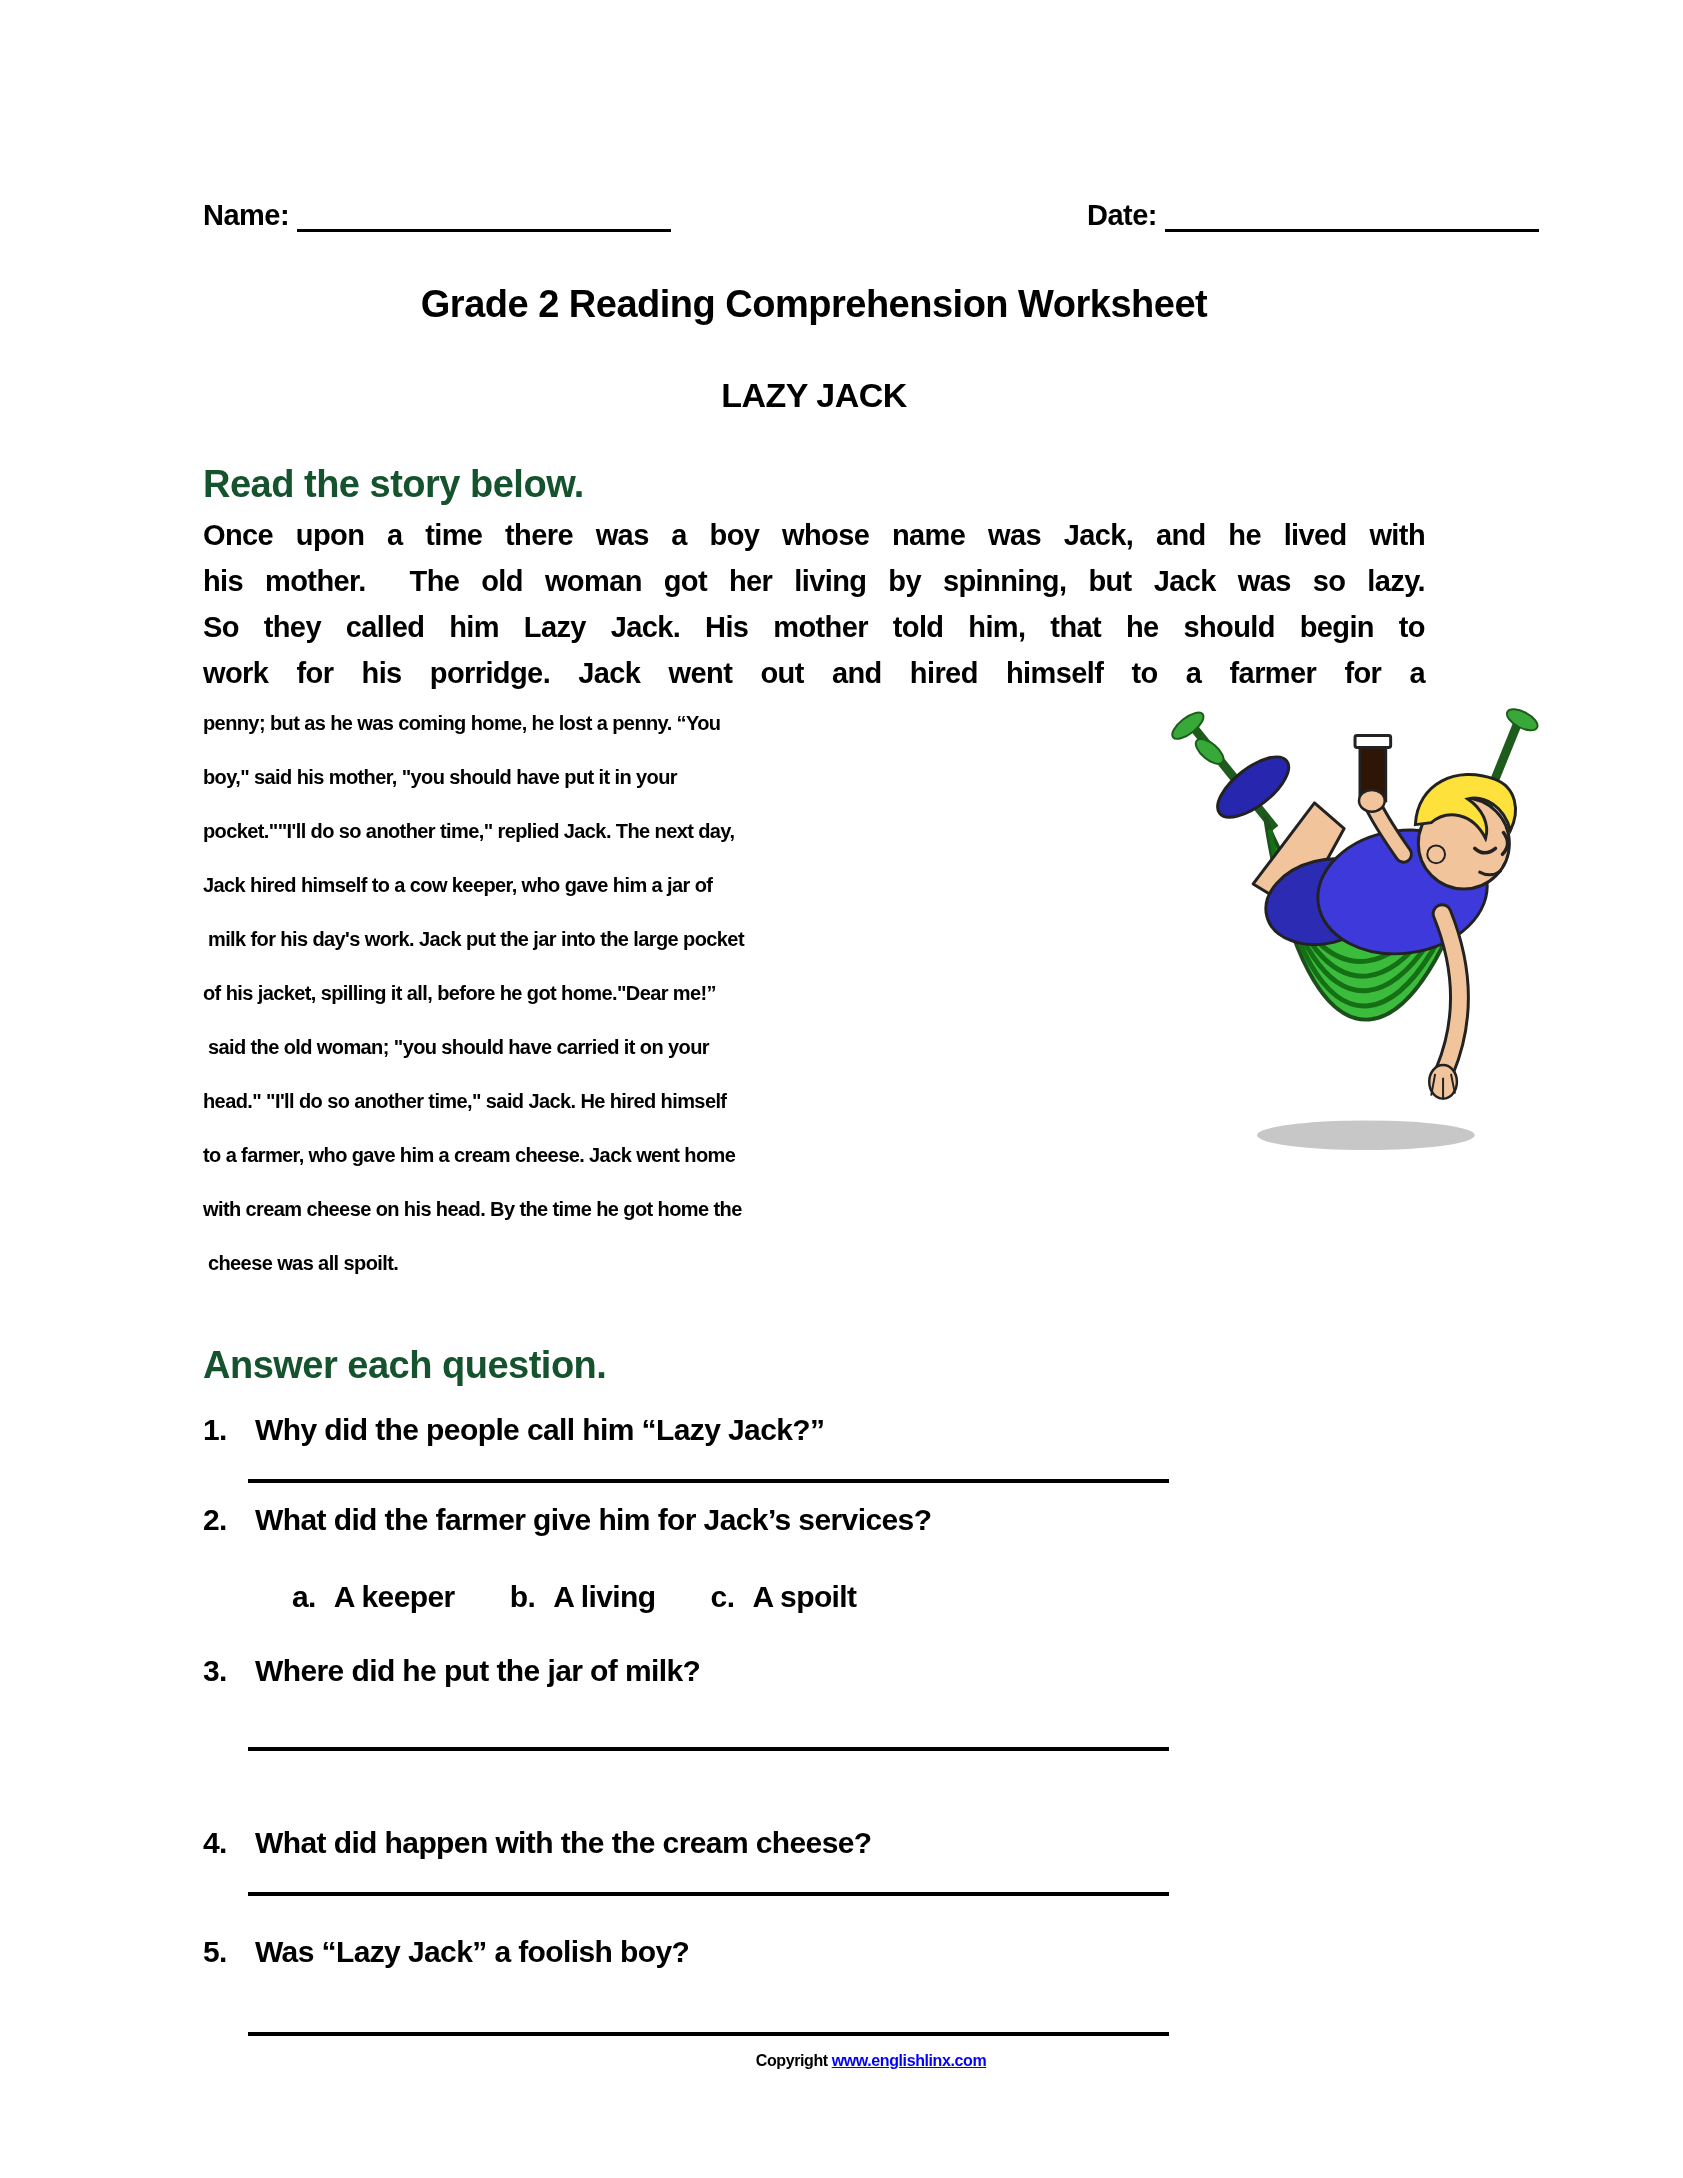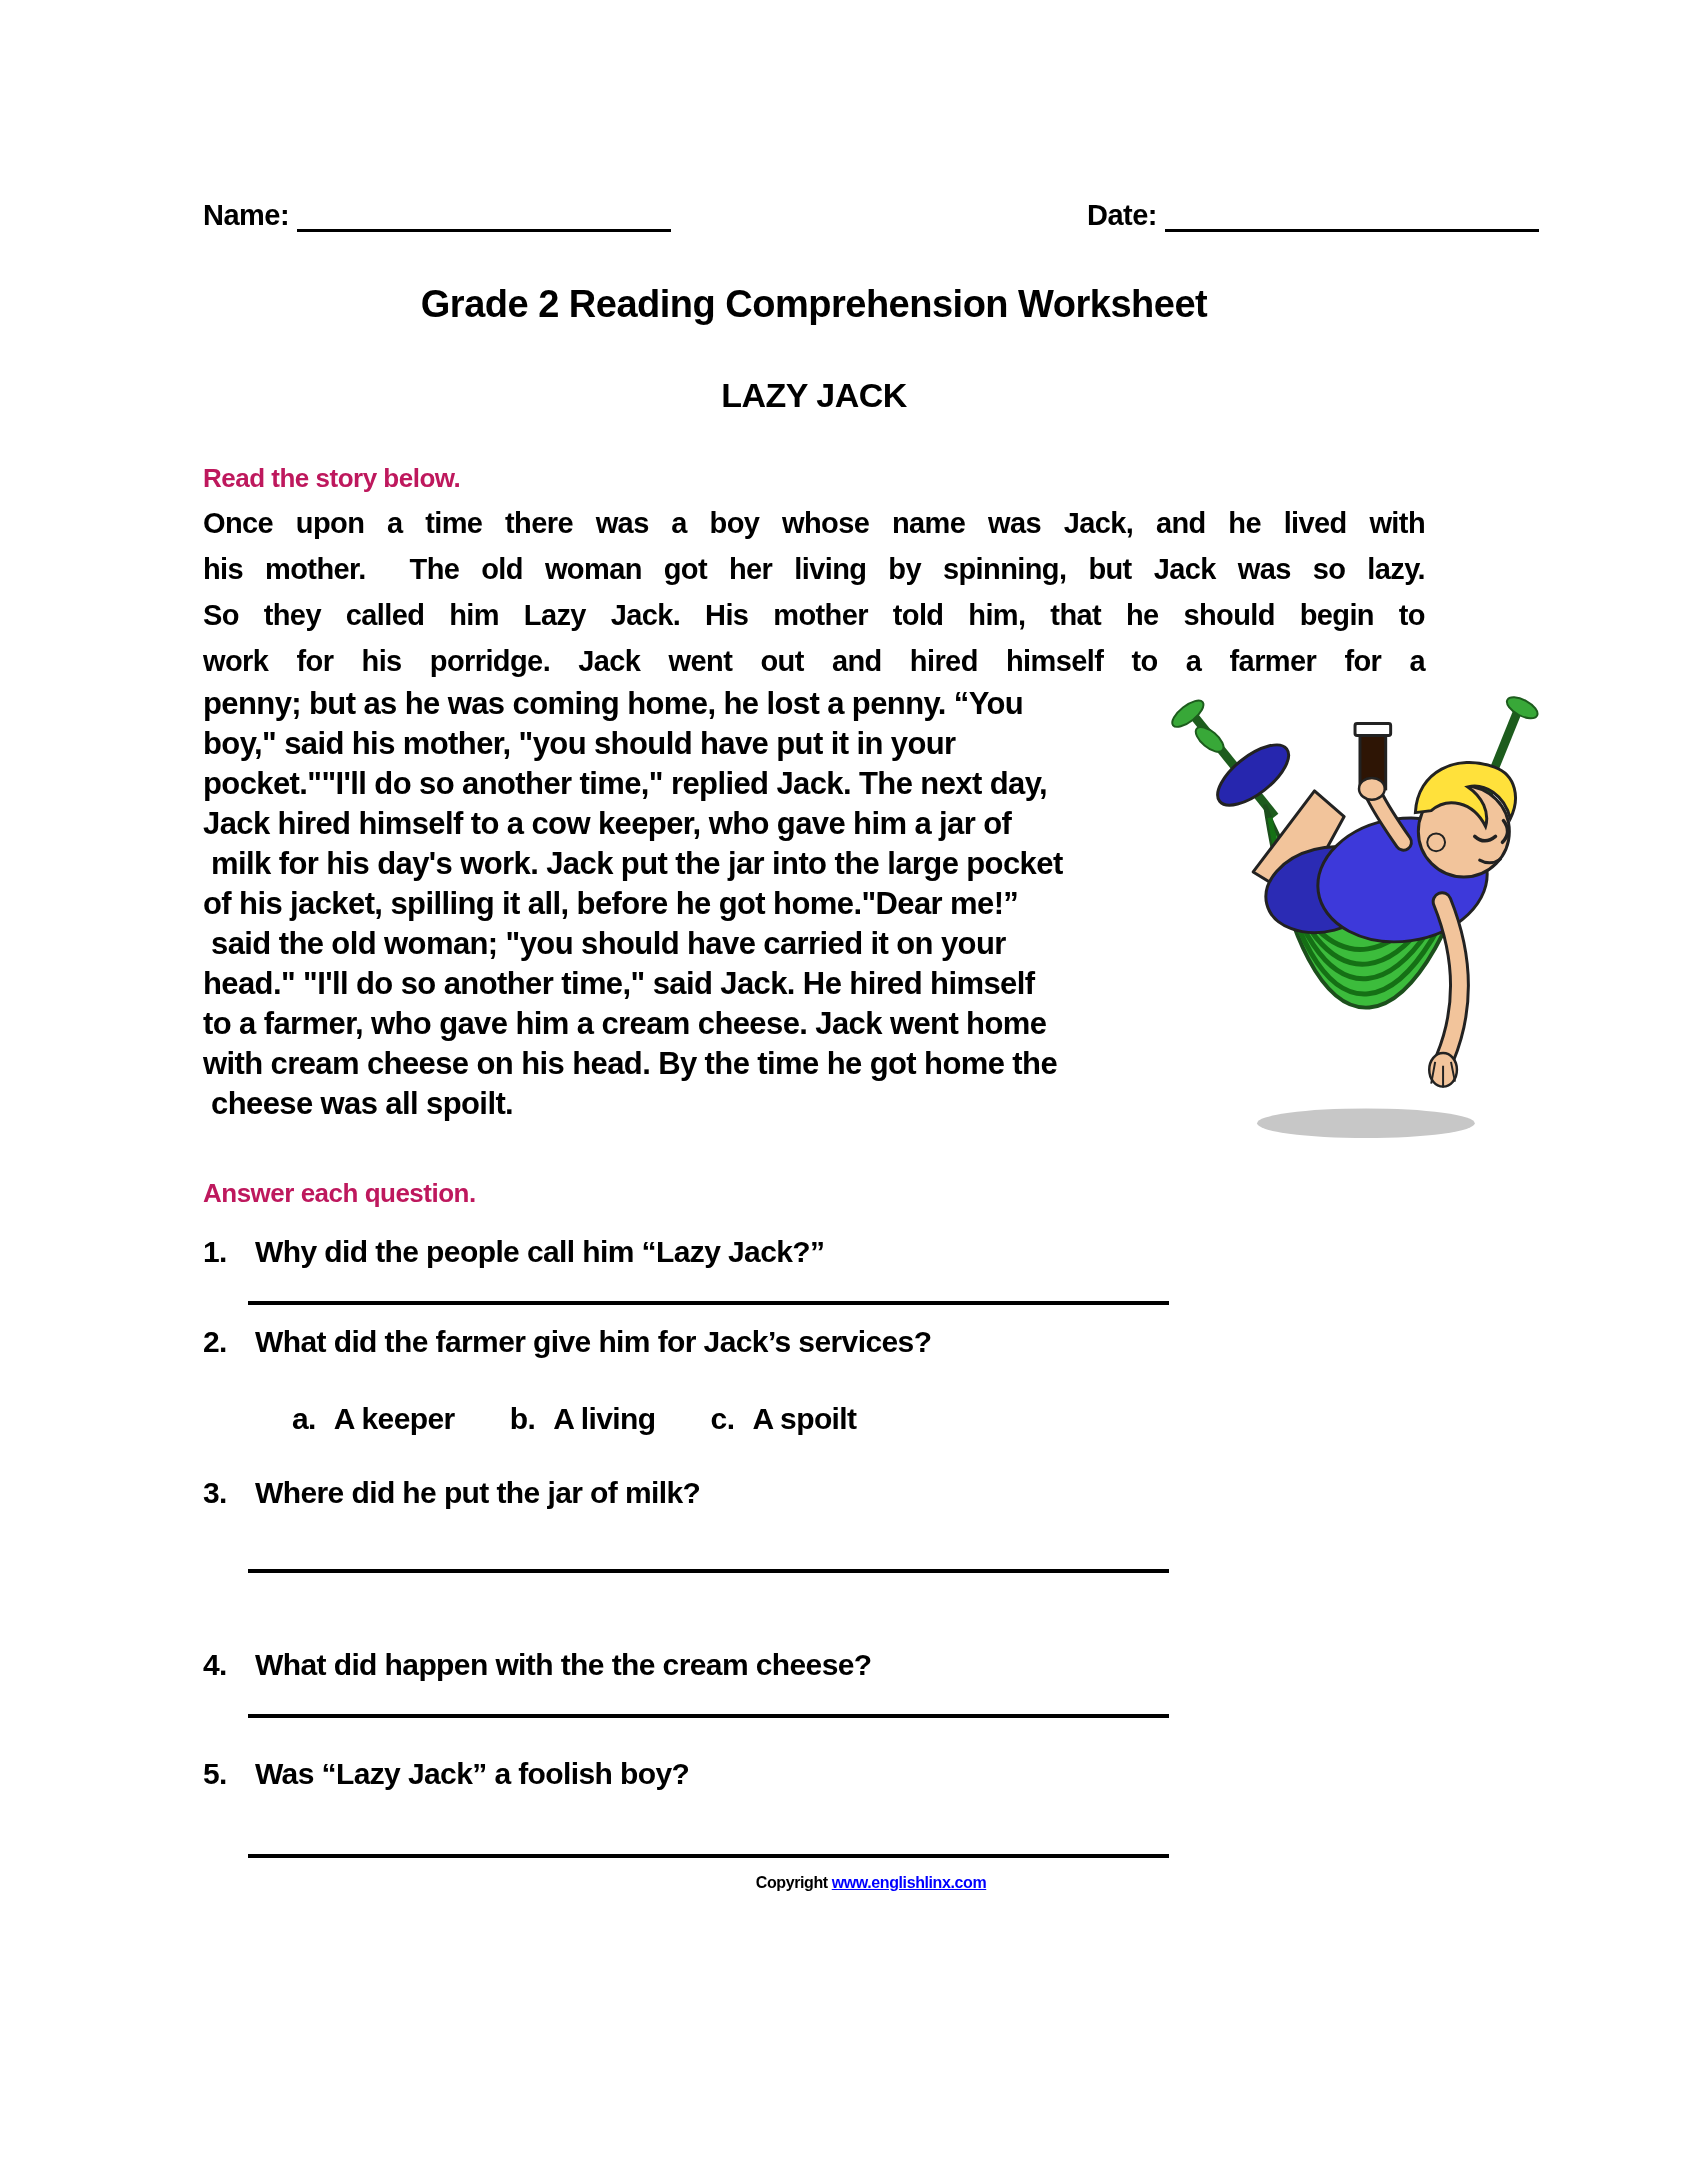--- a/index.html
+++ b/index.html
@@ -13,24 +13,24 @@
     font-weight:700;
     color:#000;
     overflow:hidden;
   }
   .header-row { display:flex; justify-content:space-between; font-size:29px; letter-spacing:-0.5px; }
   .fill-field { display:inline-flex; align-items:flex-end; }
   .fill-line { display:inline-block; width:374px; height:34px; border-bottom:3px solid #000; margin-left:8px; }
   .doc-body { margin-right:114px;margin-top:12px; }
   .page-title { text-align:center; font-size:38px; letter-spacing:-0.5px; margin-top:51px; }
   .page-subtitle { text-align:center; font-size:34px; letter-spacing:-0.5px; margin-top:50px; }
-  .section-heading { color:#be185d; font-size:26px; letter-spacing:-0.5px; margin-top:48px; }
+  .section-heading { color:#14532d; font-size:38px; letter-spacing:-0.5px; margin-top:48px; }
   .story-p1 { margin-top:6px; font-size:29px; line-height:46px; letter-spacing:-0.6px;
               text-align:justify; text-align-last:justify; }
-  .story-p2 { font-size:31px; line-height:40px; letter-spacing:-0.6px; }
+  .story-p2 { font-size:20px; line-height:54px; letter-spacing:-0.6px; }
   .prelines { white-space:pre-line; }
   .illustration { float:right; width:381px; height:457px; margin:2px -124px 0 14px; }
   .illustration svg { width:100%; height:100%; display:block; }
   .question { display:flex; font-size:30px; letter-spacing:-0.6px; }
   .q-num { width:52px; flex:none; }
   .answer-line { width:921px; margin-left:45px; border-bottom:4px solid #000; height:0; }
   .options-row { display:flex; gap:55px; margin-left:89px; font-size:30px; letter-spacing:-0.6px; }
   .option { display:flex; }
   .opt-letter { margin-right:18px; }
   .mt26 { margin-top:26px; }

